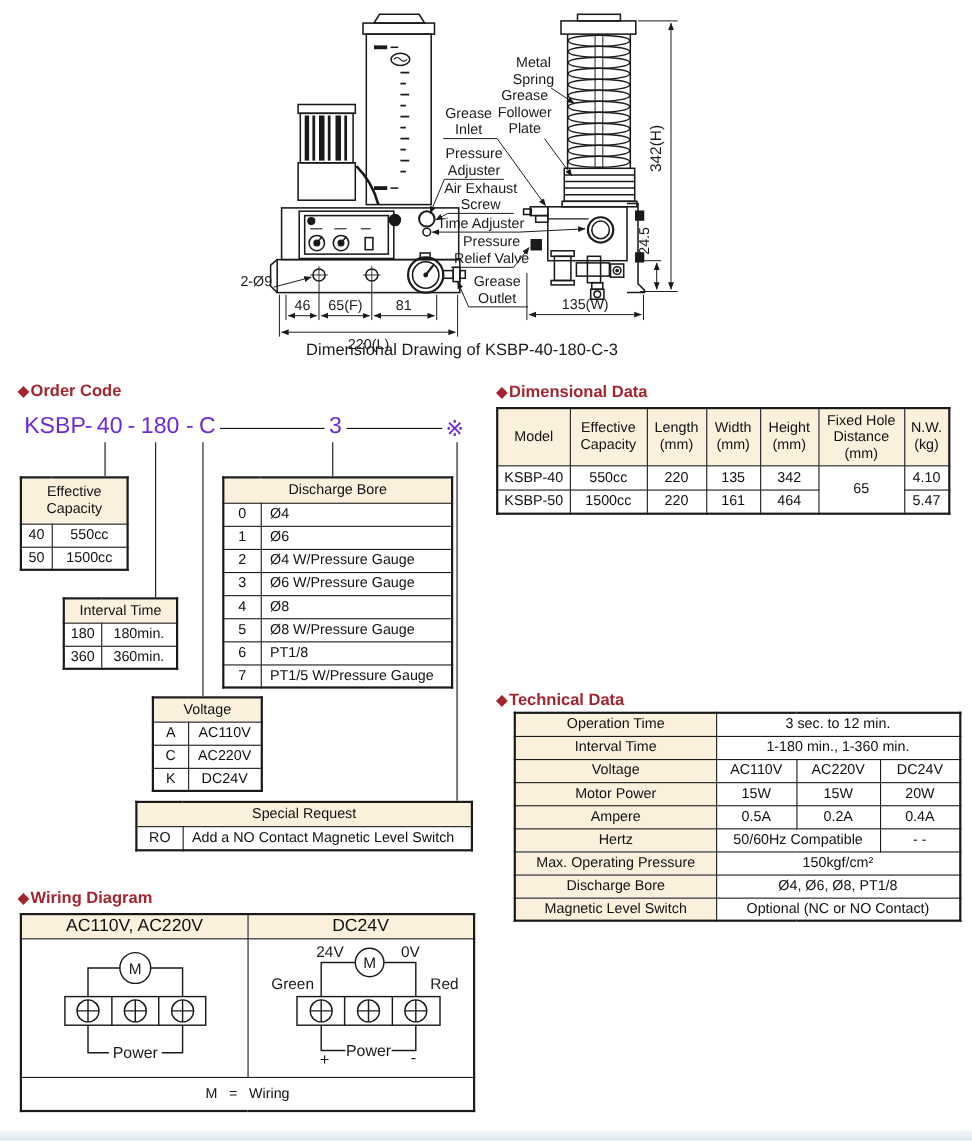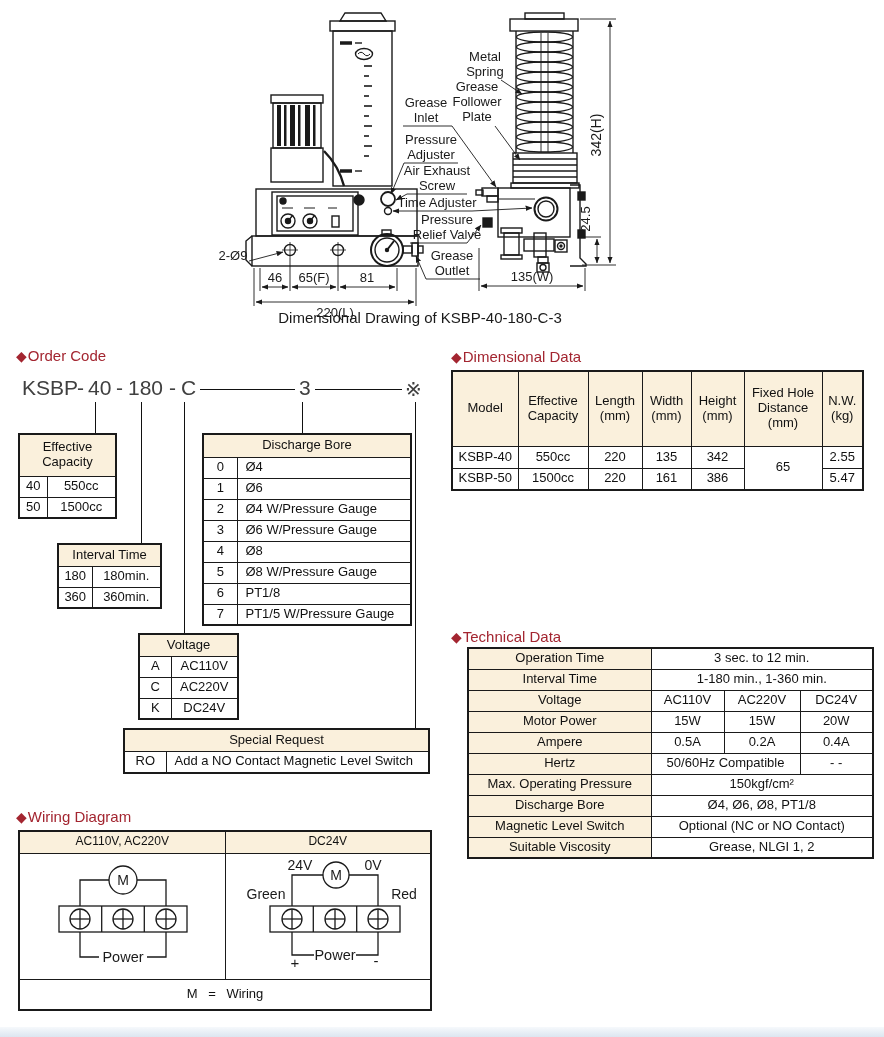--- a/index.html
+++ b/index.html
@@ -10,39 +10,39 @@
     --footer_strip:#dce6f0;
   }
   *{margin:0;padding:0;box-sizing:border-box}
   html,body{background:#fff}
   .page{position:relative;width:884px;height:1037px;background:var(--page_bg);
         font-family:"Liberation Sans",sans-serif;color:#1a1a1a;overflow:hidden}
   .abs{position:absolute}
   svg{color:var(--line)}
   svg text{fill:#1a1a1a;font-family:"Liberation Sans",sans-serif}
 
-  .sec-title{position:absolute;font-size:15px;font-weight:normal;color:var(--accent_red);white-space:nowrap}
+  .sec-title{position:absolute;font-size:15px;font-weight:bold;color:var(--accent_red);white-space:nowrap}
   .sec-title .dia{font-family:"DejaVu Sans",sans-serif;font-size:14px;margin-right:1px}
 
-  .codepart{position:absolute;font-size:21px;color:#404040;white-space:nowrap}
+  .codepart{position:absolute;font-size:21px;color:#6d28d9;white-space:nowrap}
   .hline{position:absolute;height:0;border-top:1.5px solid #111}
   .vline{position:absolute;width:0;border-left:1.5px solid #111}
 
   table.dtable{position:absolute;border-collapse:collapse;table-layout:fixed;
         border:2px solid #1a1a1a;font-size:13px;color:#111;background:#fff}
   .dtable th,.dtable td{border:1px solid #1a1a1a;text-align:center;vertical-align:middle;
         padding:1px 2px;font-weight:normal;line-height:1.15;overflow:hidden}
   .dtable .hd{background:var(--table_header_bg)}
   .dtable td.lft{text-align:left;padding-left:8px}
   .r21 td{height:21px} .r22 td{height:22px}
 
   .tech{font-size:13px}
   .caption{font-size:15px}
   .legend-cell{font-weight:bold;font-size:13px;word-spacing:7px}
-  .wire-hd{font-size:12px}
+  .wire-hd{font-size:16px}
   .footer-strip{position:absolute;left:0;top:1027px;width:884px;height:10px;
         background:linear-gradient(180deg,#f6f9fc,var(--footer_strip))}
   .sym{font-family:"DejaVu Sans","Liberation Sans",sans-serif}
 </style>
 </head>
 <body>
 
 <div class="page">
 
   <svg class="abs" style="left:0;top:0" width="884" height="335" viewBox="0 0 884 335">
@@ -451,43 +451,43 @@
       <col style="width:66px">
         <col style="width:70px">
         <col style="width:54px">
         <col style="width:49px">
       <col style="width:53px">
         <col style="width:78px">
         <col style="width:41px">
     </colgroup>
     <tbody>
         <tr>
-      <th class="hd" style="height:75px">Model</th>
+      <th class="hd" style="height:52px">Model</th>
       <th class="hd">Effective Capacity</th>
       <th class="hd">Length (mm)</th>
       <th class="hd">Width (mm)</th>
       <th class="hd">Height (mm)</th>
       <th class="hd">Fixed Hole Distance (mm)</th>
       <th class="hd">N.W. (kg)</th>
     </tr>
     <tr class="r22">
       <td>KSBP-40</td>
       <td>550cc</td>
       <td>220</td>
       <td>135</td>
       <td>342</td>
       <td rowspan="2">65</td>
-      <td>2.55</td>
+      <td>4.10</td>
     </tr>
     <tr class="r22">
       <td>KSBP-50</td>
       <td>1500cc</td>
       <td>220</td>
       <td>161</td>
-      <td>386</td>
+      <td>464</td>
       <td>5.47</td>
     </tr>
   </tbody>
     </table>
 
   <div class="sec-title" style="left:451px;top:628px">
     <span class="dia">◆</span><span>Technical Data</span>
   </div>
   <table class="dtable tech" style="left:467px;top:647px;width:405px">
     <colgroup>
@@ -532,24 +532,20 @@
       <td class="hd">Max. Operating Pressure</td>
       <td colspan="3">150kgf/cm²</td>
     </tr>
     <tr class="r21">
       <td class="hd">Discharge Bore</td>
       <td colspan="3">Ø4, Ø6, Ø8, PT1/8</td>
     </tr>
     <tr class="r21">
       <td class="hd">Magnetic Level Switch</td>
       <td colspan="3">Optional (NC or NO Contact)</td>
-    </tr>
-    <tr class="r21">
-      <td class="hd">Suitable Viscosity</td>
-      <td colspan="3">Grease, NLGI 1, 2</td>
     </tr>
   </tbody>
     </table>
 
   <div class="sec-title" style="left:16px;top:808px">
     <span class="dia">◆</span><span>Wiring Diagram</span>
   </div>
   <table class="dtable" style="left:18px;top:830px;width:412px">
     <colgroup>
         <col style="width:206px">

